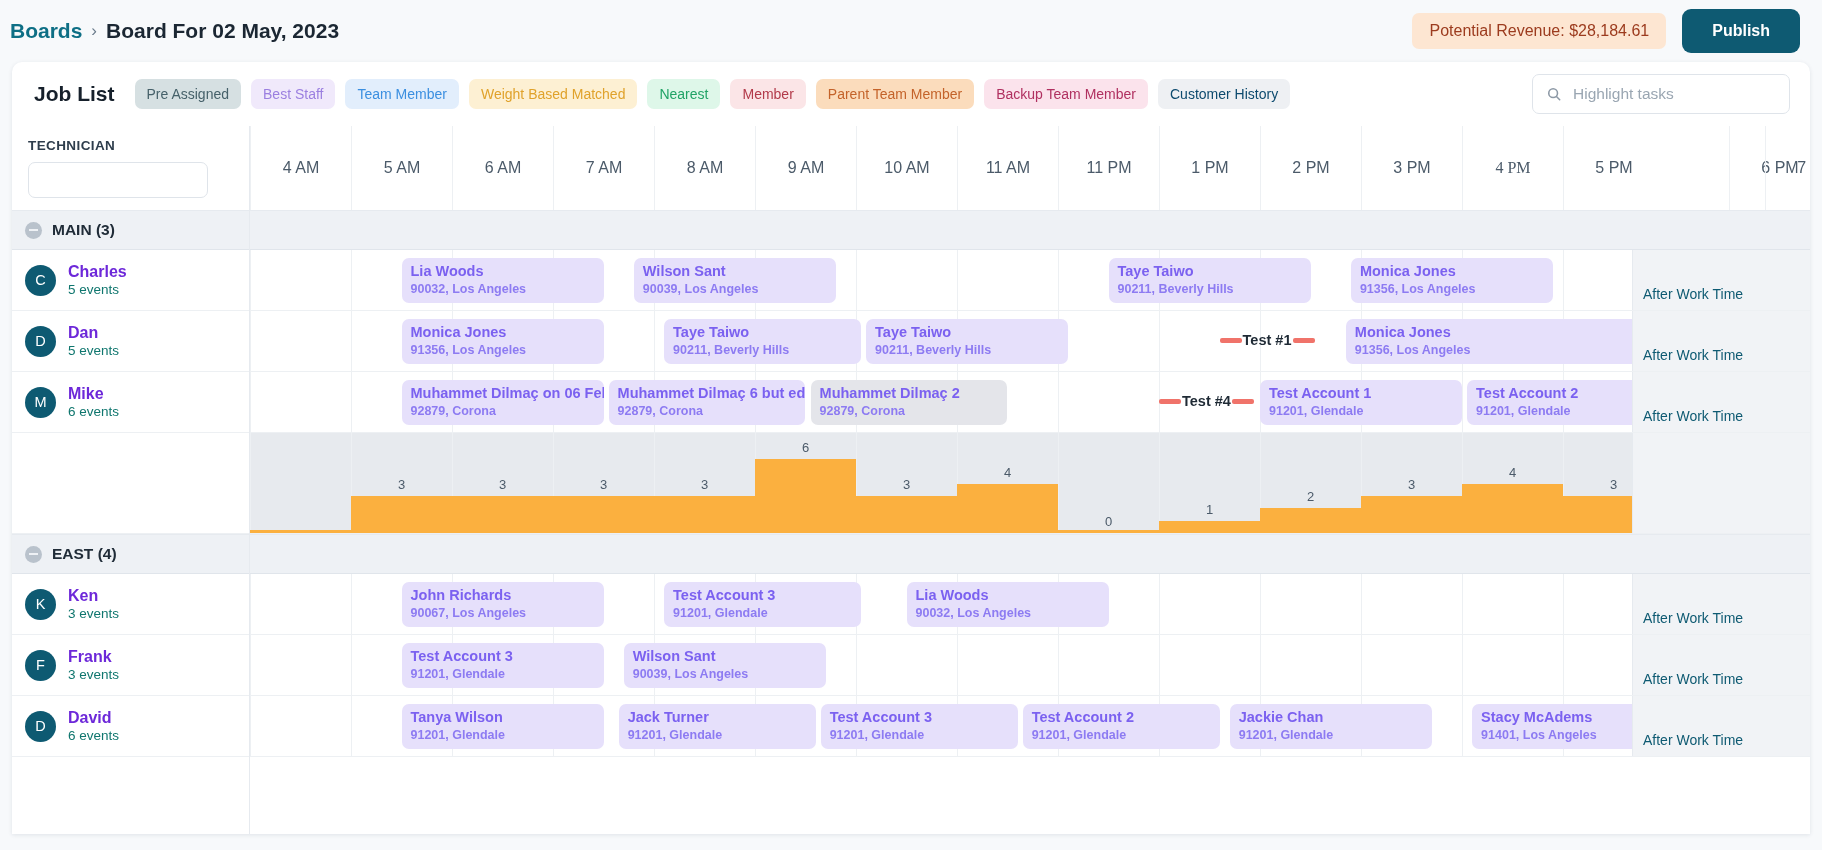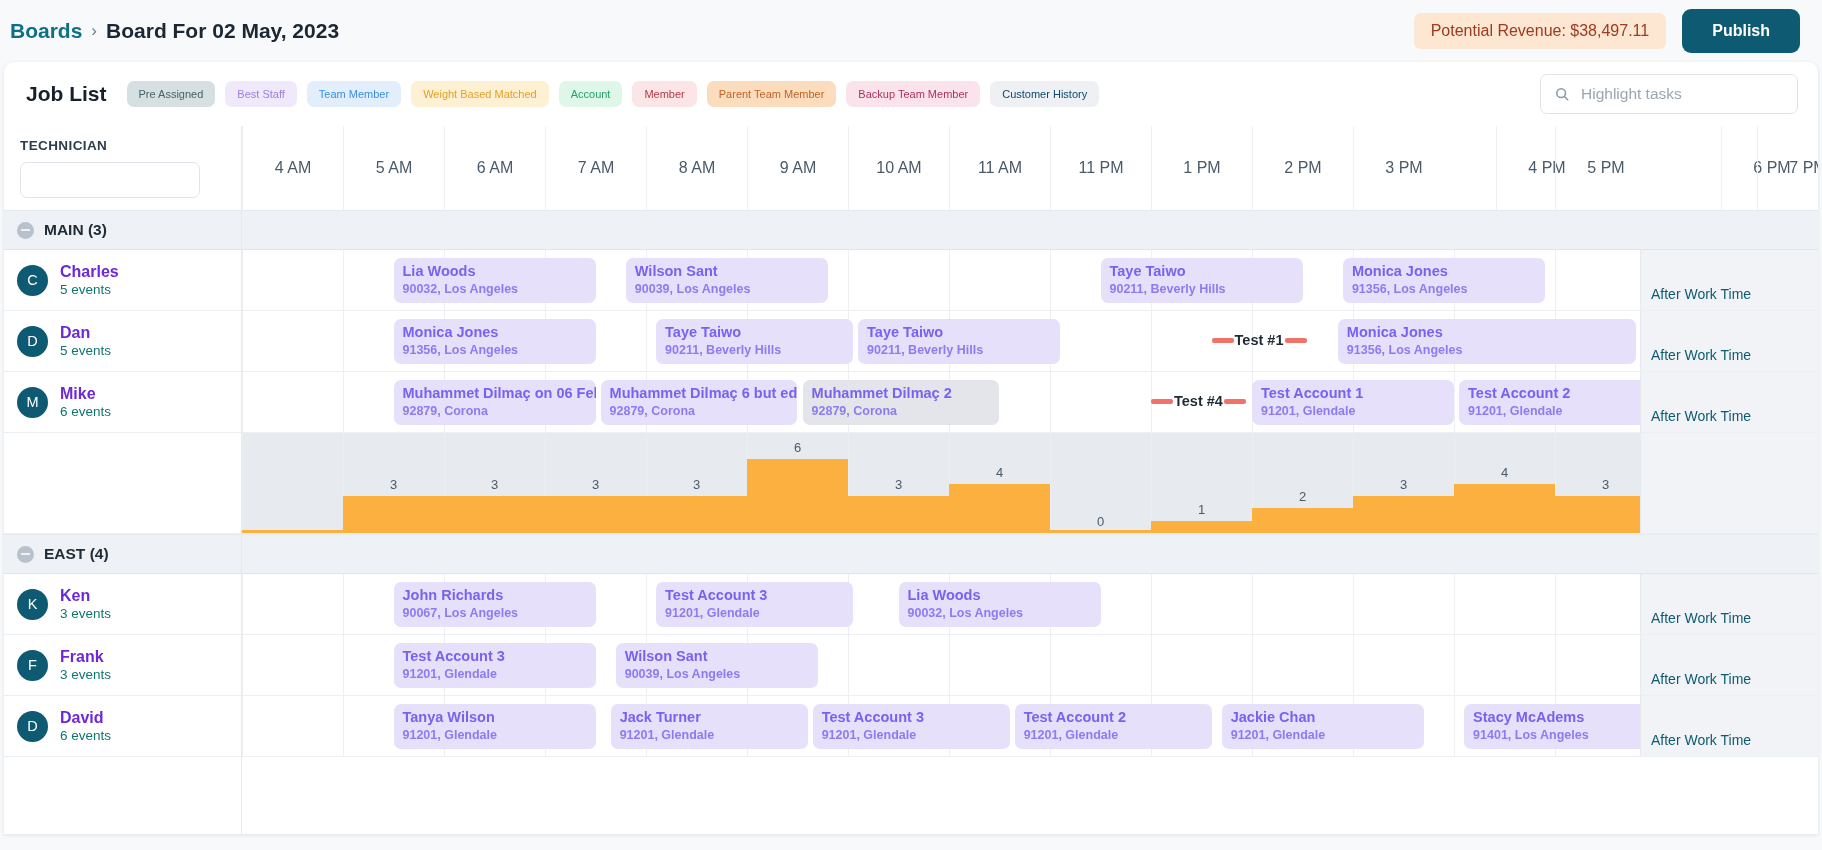--- a/index.html
+++ b/index.html
@@ -30,36 +30,36 @@
   }
   .publish-btn {
     background: #0e5a72; color: #ffffff;
     border: none; border-radius: 9px;
     padding: 13px 30px; font-size: 16px; font-weight: bold;
     cursor: pointer; font-family: "Liberation Sans", sans-serif;
   }
 
   
   .card {
-    margin: 0 4px; height: 772px;
+    margin: 0 12px; height: 772px;
     background: #ffffff;
     border-radius: 10px 10px 0 0;
     box-shadow: 0 1px 4px rgba(20,40,70,.10);
     overflow: hidden; position: relative;
   }
 
   
   .filterbar {
     height: 64px; display: flex; align-items: center;
     padding: 0 20px 0 22px; gap: 10px;
   }
   .joblist-title { font-size: 21px; font-weight: bold; color: #16202b; margin-right: 10px; }
   .chip {
     border-radius: 7px; padding: 7px 12px;
-    font-size: 11px; white-space: nowrap; cursor: pointer; text-align: center;
+    font-size: 14px; white-space: nowrap; cursor: pointer; text-align: center;
   }
   .search-wrap { margin-left: auto; }
   .search-box {
     width: 258px; height: 40px;
     border: 1px solid #dfe4ea; border-radius: 7px;
     display: flex; align-items: center; gap: 10px; padding: 0 14px;
     background: #fff;
   }
   .search-box input {
     border: none; outline: none; flex: 1;
@@ -202,35 +202,35 @@
 </head>
 <body>
 
 <div class="topbar">
   <div class="breadcrumb">
     <span class="crumb-link">Boards</span>
     <span class="crumb-sep">›</span>
     <span class="crumb-current">Board For 02 May, 2023</span>
   </div>
   <div class="topbar-right">
-    <div class="revenue-badge">Potential Revenue: $38,497.11</div>
+    <div class="revenue-badge">Potential Revenue: $28,184.61</div>
     <button class="publish-btn">Publish</button>
   </div>
 </div>
 
 <div class="card">
 
   <div class="filterbar">
     <div class="joblist-title">Job List</div>
     <div id="chips" style="display:flex;gap:10px;align-items:center;">
         <div class="chip" style="background: rgb(214, 224, 226); color: rgb(70, 97, 106);">Pre Assigned</div>
         <div class="chip" style="background: rgb(240, 233, 251); color: rgb(155, 127, 224);">Best Staff</div>
         <div class="chip" style="background: rgb(226, 238, 252); color: rgb(59, 143, 224);">Team Member</div>
         <div class="chip" style="background: rgb(253, 240, 211); color: rgb(224, 162, 43);">Weight Based Matched</div>
-        <div class="chip" style="background: rgb(222, 247, 233); color: rgb(33, 163, 102);">Account</div>
+        <div class="chip" style="background: rgb(222, 247, 233); color: rgb(33, 163, 102);">Nearest</div>
         <div class="chip" style="background: rgb(251, 229, 231); color: rgb(178, 58, 74);">Member</div>
         <div class="chip" style="background: rgb(251, 220, 188); color: rgb(196, 99, 42);">Parent Team Member</div>
         <div class="chip" style="background: rgb(251, 227, 236); color: rgb(176, 48, 96);">Backup Team Member</div>
         <div class="chip" style="background: rgb(238, 240, 243); color: #0c4a6e;">Customer History</div>
       </div>
     <div class="search-wrap">
       <div class="search-box">
         <svg width="16" height="16" viewBox="0 0 16 16">
           <circle cx="7" cy="7" r="5" fill="none" stroke="#8d99a6" stroke-width="1.8"></circle>
           <line x1="10.8" y1="10.8" x2="14.5" y2="14.5" stroke="#8d99a6" stroke-width="1.8" stroke-linecap="round"></line>
@@ -337,21 +337,21 @@
           </div>
           <div class="hour-cell" style="left: 909px; width: 101px;">
             <span>1 PM</span>
           </div>
           <div class="hour-cell" style="left: 1010px; width: 101px;">
             <span>2 PM</span>
           </div>
           <div class="hour-cell" style="left: 1111px; width: 101px;">
             <span>3 PM</span>
           </div>
-          <div class="hour-cell" style="left: 1254px; width: 101px;">
+          <div class="hour-cell" style="left: 1212px; width: 101px; font-family: Liberation Serif, serif;">
             <span>4 PM</span>
           </div>
           <div class="hour-cell" style="left: 1313px; width: 101px;">
             <span>5 PM</span>
           </div>
           <div class="hour-cell" style="left: 1479px; width: 101px; align-items: center;">
             <span>6 PM</span>
           </div>
           <div class="hour-cell" style="left: 1515px; width: 101px;">
             <span>7 PM</span>

